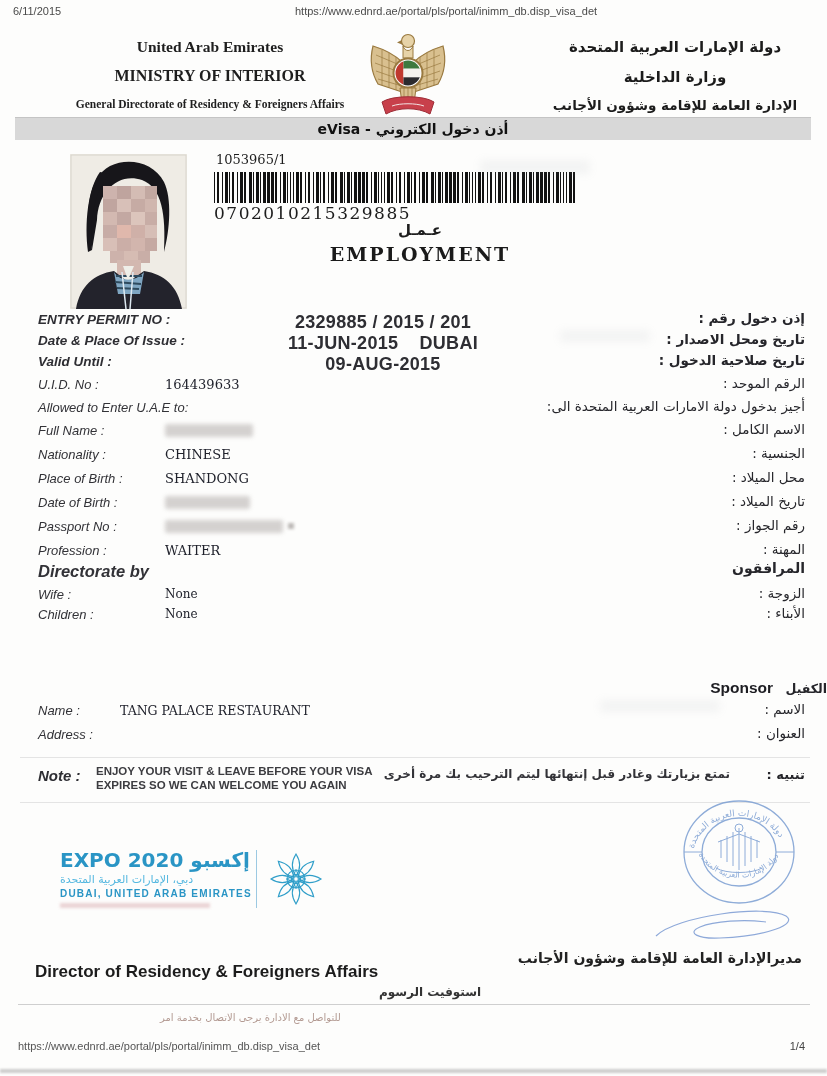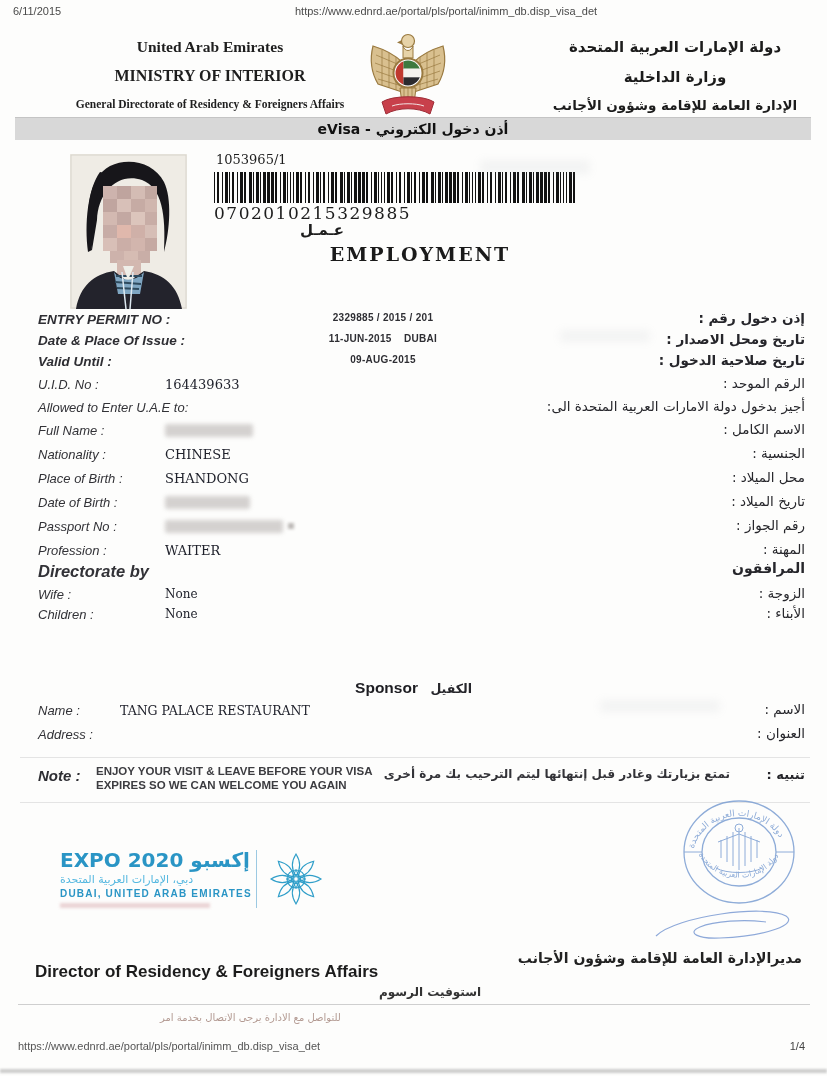--- a/index.html
+++ b/index.html
@@ -19,21 +19,21 @@
     font-family:"DejaVu Sans",sans-serif;direction:rtl;}
   
   .serifv{font-family:"DejaVu Serif",serif;color:#1d1d1d;}
   .bars{left:214px;top:172px;width:364px;height:31px;font-size:0;white-space:nowrap;overflow:hidden;}
   .bars i{display:inline-block;height:100%;background:#121212;vertical-align:top;}
   
   .row{position:absolute;left:38px;width:767px;height:19px;font-size:13px;}
   .row .en{position:absolute;left:0;top:0;color:#323237;font-style:italic;}
   .row .en.b{font-weight:bold;font-size:13.5px;color:#2e2e33;}
   .row .val{position:absolute;top:0;}
-  .val.mid{left:240px;width:210px;text-align:center;font-weight:bold;font-size:10px;color:#2e2e33;letter-spacing:.3px;}
+  .val.mid{left:240px;width:210px;text-align:center;font-weight:bold;font-size:18px;color:#2e2e33;letter-spacing:.3px;}
   .val.sv{left:127px;font-family:"DejaVu Serif",serif;font-size:13px;color:#20222c;}
   .row .ar{position:absolute;right:0;top:-2px;direction:rtl;font-family:"DejaVu Sans",sans-serif;font-size:13.5px;color:#26262b;}
   .row .ar.b{font-weight:bold;}
   .redact{position:absolute;left:127px;top:1px;height:13px;background:#c7c3c1;filter:blur(2px);border-radius:2px;opacity:.75;}
   .h-acc{font-weight:bold;font-size:16.5px;color:#1f1f24;}
   
   .noteline{left:20px;width:790px;height:1px;background:#e4e4e4;}
   
   .expo-blue{color:#2a95c5;}
   
@@ -133,21 +133,21 @@
     <path d="M52,118 L56,155 M63,118 L60,155" stroke="#dfeaf2" stroke-width="1.5" fill="none"></path>
 
     <path d="M53,112 L58,126 L64,112 Z" fill="#efefe9"></path>
   </svg>
 </div>
 
 <div class="abs serifv" style="left:216px;top:152px;font-size:13px">1053965/1</div>
 <div class="abs bars"><i style="width: 1px; margin-right: 2px;"></i><i style="width: 2px; margin-right: 3px;"></i><i style="width: 1px; margin-right: 2px;"></i><i style="width: 3px; margin-right: 1px;"></i><i style="width: 1px; margin-right: 2px;"></i><i style="width: 2px; margin-right: 3px;"></i><i style="width: 1px; margin-right: 2px;"></i><i style="width: 3px; margin-right: 1px;"></i><i style="width: 2px; margin-right: 3px;"></i><i style="width: 3px; margin-right: 1px;"></i><i style="width: 1px; margin-right: 2px;"></i><i style="width: 3px; margin-right: 1px;"></i><i style="width: 1px; margin-right: 2px;"></i><i style="width: 3px; margin-right: 1px;"></i><i style="width: 3px; margin-right: 1px;"></i><i style="width: 3px; margin-right: 1px;"></i><i style="width: 2px; margin-right: 3px;"></i><i style="width: 1px; margin-right: 2px;"></i><i style="width: 3px; margin-right: 1px;"></i><i style="width: 1px; margin-right: 2px;"></i><i style="width: 1px; margin-right: 2px;"></i><i style="width: 1px; margin-right: 2px;"></i><i style="width: 3px; margin-right: 1px;"></i><i style="width: 2px; margin-right: 3px;"></i><i style="width: 1px; margin-right: 2px;"></i><i style="width: 2px; margin-right: 3px;"></i><i style="width: 1px; margin-right: 2px;"></i><i style="width: 3px; margin-right: 1px;"></i><i style="width: 1px; margin-right: 2px;"></i><i style="width: 2px; margin-right: 3px;"></i><i style="width: 1px; margin-right: 2px;"></i><i style="width: 3px; margin-right: 1px;"></i><i style="width: 2px; margin-right: 3px;"></i><i style="width: 3px; margin-right: 1px;"></i><i style="width: 1px; margin-right: 2px;"></i><i style="width: 3px; margin-right: 1px;"></i><i style="width: 1px; margin-right: 2px;"></i><i style="width: 3px; margin-right: 1px;"></i><i style="width: 3px; margin-right: 1px;"></i><i style="width: 3px; margin-right: 1px;"></i><i style="width: 2px; margin-right: 3px;"></i><i style="width: 1px; margin-right: 2px;"></i><i style="width: 3px; margin-right: 1px;"></i><i style="width: 1px; margin-right: 2px;"></i><i style="width: 1px; margin-right: 2px;"></i><i style="width: 1px; margin-right: 2px;"></i><i style="width: 3px; margin-right: 1px;"></i><i style="width: 2px; margin-right: 3px;"></i><i style="width: 1px; margin-right: 2px;"></i><i style="width: 2px; margin-right: 3px;"></i><i style="width: 1px; margin-right: 2px;"></i><i style="width: 3px; margin-right: 1px;"></i><i style="width: 1px; margin-right: 2px;"></i><i style="width: 2px; margin-right: 3px;"></i><i style="width: 1px; margin-right: 2px;"></i><i style="width: 3px; margin-right: 1px;"></i><i style="width: 2px; margin-right: 3px;"></i><i style="width: 3px; margin-right: 1px;"></i><i style="width: 1px; margin-right: 2px;"></i><i style="width: 3px; margin-right: 1px;"></i><i style="width: 1px; margin-right: 2px;"></i><i style="width: 3px; margin-right: 1px;"></i><i style="width: 3px; margin-right: 1px;"></i><i style="width: 3px; margin-right: 1px;"></i><i style="width: 2px; margin-right: 3px;"></i><i style="width: 1px; margin-right: 2px;"></i><i style="width: 3px; margin-right: 1px;"></i><i style="width: 1px; margin-right: 2px;"></i><i style="width: 1px; margin-right: 2px;"></i><i style="width: 1px; margin-right: 2px;"></i><i style="width: 3px; margin-right: 1px;"></i><i style="width: 2px; margin-right: 3px;"></i><i style="width: 1px; margin-right: 2px;"></i><i style="width: 2px; margin-right: 3px;"></i><i style="width: 1px; margin-right: 2px;"></i><i style="width: 3px; margin-right: 1px;"></i><i style="width: 1px; margin-right: 2px;"></i><i style="width: 2px; margin-right: 3px;"></i><i style="width: 1px; margin-right: 2px;"></i><i style="width: 3px; margin-right: 1px;"></i><i style="width: 2px; margin-right: 3px;"></i><i style="width: 3px; margin-right: 1px;"></i><i style="width: 1px; margin-right: 2px;"></i><i style="width: 3px; margin-right: 1px;"></i><i style="width: 1px; margin-right: 2px;"></i><i style="width: 3px; margin-right: 1px;"></i><i style="width: 3px; margin-right: 1px;"></i><i style="width: 3px; margin-right: 1px;"></i><i style="width: 2px; margin-right: 3px;"></i><i style="width: 1px; margin-right: 2px;"></i><i style="width: 3px; margin-right: 1px;"></i><i style="width: 1px; margin-right: 2px;"></i><i style="width: 1px; margin-right: 2px;"></i><i style="width: 1px; margin-right: 2px;"></i><i style="width: 3px; margin-right: 1px;"></i><i style="width: 2px; margin-right: 3px;"></i></div>
 <div class="abs serifv" style="left:214px;top:203px;font-size:17px;letter-spacing:1.5px">0702010215329885</div>
 
-<div class="abs" style="left:300px;top:221px;width:240px;text-align:left;font-family:'DejaVu Sans',sans-serif;font-weight:bold;font-size:15px;color:#1d1d1d;direction:rtl">عـمـل</div>
+<div class="abs" style="left:300px;top:221px;width:240px;text-align:center;font-family:'DejaVu Sans',sans-serif;font-weight:bold;font-size:15px;color:#1d1d1d;direction:rtl">عـمـل</div>
 <div class="abs" style="left:300px;top:243px;width:240px;text-align:center;font-family:'DejaVu Serif',serif;font-weight:bold;font-size:19px;letter-spacing:2px;color:#1a1a1a">EMPLOYMENT</div>
 
 <div class="row" style="top:312px">
   <span class="en b">ENTRY PERMIT NO :</span>
   <span class="val mid">2329885 / 2015 / 201</span>
   <span class="ar b">إذن دخول رقم :</span>
 </div>
 <div class="row" style="top:333px">
   <span class="en b">Date &amp; Place Of Issue :</span>
   <span class="val mid">11-JUN-2015&nbsp;&nbsp;&nbsp;&nbsp;DUBAI</span>
@@ -207,21 +207,21 @@
   <span class="en">Wife :</span>
   <span class="val sv" style="font-size:12px">None</span>
   <span class="ar">الزوجة :</span>
 </div>
 <div class="row" style="top:607px">
   <span class="en">Children :</span>
   <span class="val sv" style="font-size:12px">None</span>
   <span class="ar">الأبناء :</span>
 </div>
 
-<div class="abs" style="left:0;top:679px;width:827px;text-align:center">
+<div class="abs" style="left:0;top:679px;width:827px;text-align:right">
   <span style="font-weight:bold;font-size:15.5px;color:#1d1d22">Sponsor</span>
   <span style="font-family:'DejaVu Sans',sans-serif;font-weight:bold;font-size:12.5px;color:#26262b;margin-left:8px">الكفيل</span>
 </div>
 <div class="row" style="top:703px">
   <span class="en">Name :</span>
   <span class="val sv" style="left:82px;font-size:12.5px">TANG PALACE RESTAURANT</span>
   <span class="ar">الاسم :</span>
 </div>
 <div class="row" style="top:727px">
   <span class="en">Address :</span>

